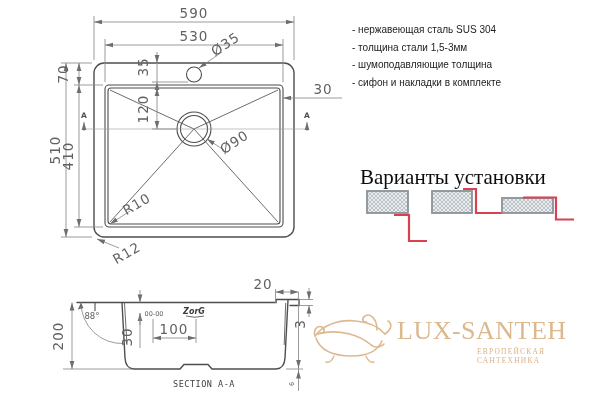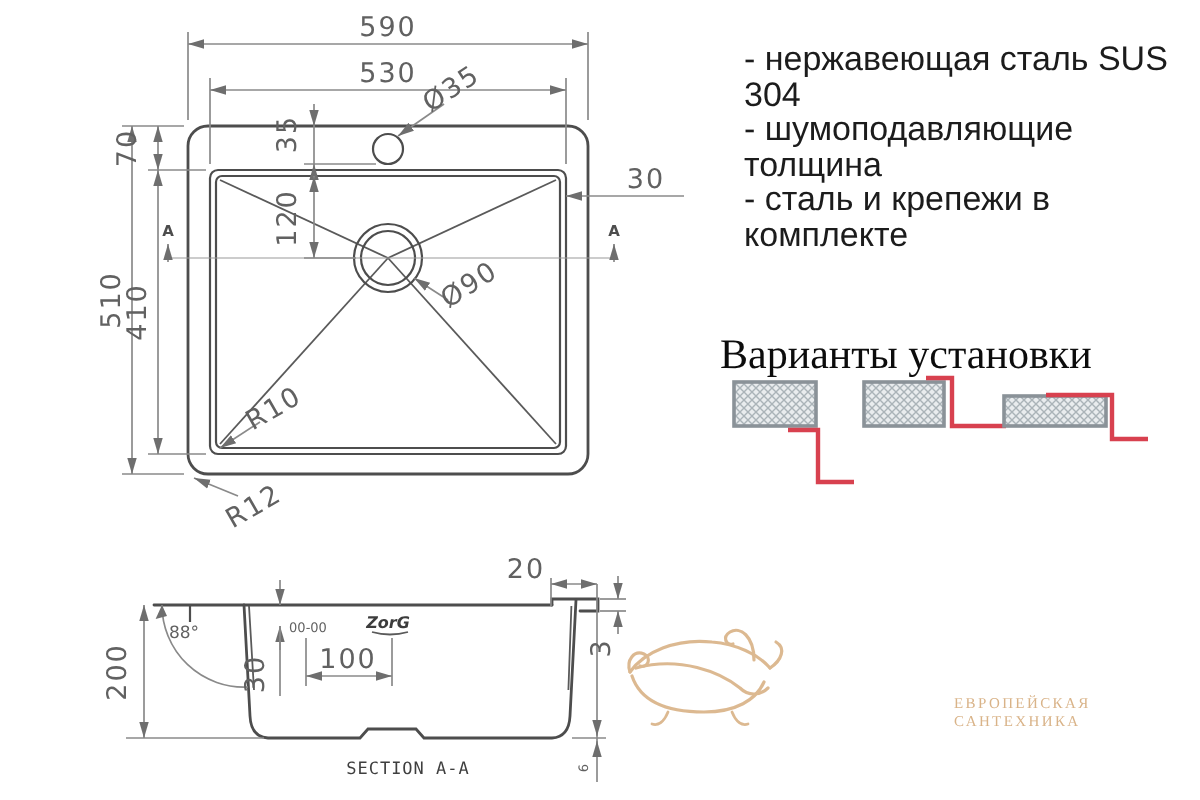--- a/index.html
+++ b/index.html
@@ -11,21 +11,21 @@
   .obj2{stroke:#4d4d4d;stroke-width:1.1;fill:none;}
   .thin{stroke:#5a5a5a;stroke-width:0.9;fill:none;}
   .dim{stroke:#8a8a8a;stroke-width:0.85;fill:none;}
   .cut{stroke:#9a9a9a;stroke-width:0.6;fill:none;}
   text.d{font-family:"DejaVu Sans",sans-serif;font-size:13.5px;fill:#616161;letter-spacing:1px;}
   text.ds{font-family:"DejaVu Sans",sans-serif;font-size:8.5px;fill:#616161;}
   text.dt{font-family:"DejaVu Sans",sans-serif;font-size:6.5px;fill:#616161;}
   text.sec{font-family:"DejaVu Sans Mono",monospace;font-size:8.5px;fill:#3f3f3f;letter-spacing:0.5px;}
   text.stamp{font-family:"DejaVu Sans",sans-serif;font-size:8px;font-style:italic;font-weight:bold;fill:#3c3c3c;}
   text.am{font-family:"DejaVu Sans",sans-serif;font-size:7.5px;font-weight:bold;fill:#4d4d4d;}
-  .features{position:absolute;left:372px;top:21px;font-size:17px;line-height:17.5px;color:#1c1c1c;}
+  .features{position:absolute;left:352px;top:21px;font-size:10px;line-height:17.5px;color:#1c1c1c;}
   .install-title{position:absolute;left:360px;top:165px;font-family:"Liberation Serif",serif;
                  font-size:21px;color:#0c0c0c;}
   .wm-brand{position:absolute;left:397px;top:316px;font-family:"Liberation Serif",serif;
             font-size:26px;letter-spacing:0.5px;color:#dcb88f;}
   .wm-tagline{position:absolute;left:429px;top:347px;font-family:"Liberation Serif",serif;
               font-size:7.5px;letter-spacing:1.2px;color:#d9b388;padding-left:48px;}
 </style>
 </head>
 <body>
 
@@ -190,21 +190,23 @@
     <path d="M316,338 C320,350 332,356 352,356 C368,356 378,350 382,341"></path>
     <path d="M318,334 C340,328 360,336 370,344 C374,348 380,348 384,344"></path>
     <path d="M377,330 C377,318 370,313 365,316 C361,318.5 363,323 366.5,322"></path>
     <path d="M385,334 C391,330 393,324 388,321"></path>
     <path d="M334,356 C332,361 329,363 326,362 M366,356 C368,361 371,363 374,362" stroke-width="1.4"></path>
   </g>
 </svg>
 
 <div class="features">
   <div>- нержавеющая сталь SUS 304</div>
+  <div>- толщина стали 1,5-3мм</div>
   <div>- шумоподавляющие толщина</div>
-  <div>- сталь и крепежи в комплекте</div>
+  <div>- сифон и накладки в комплекте</div>
 </div>
 
 <div class="install-title">Варианты установки</div>
 
+<div class="wm-brand">LUX-SANTEH</div>
 <div class="wm-tagline">ЕВРОПЕЙСКАЯ САНТЕХНИКА</div>
 
 </div>
 
 </body></html>

